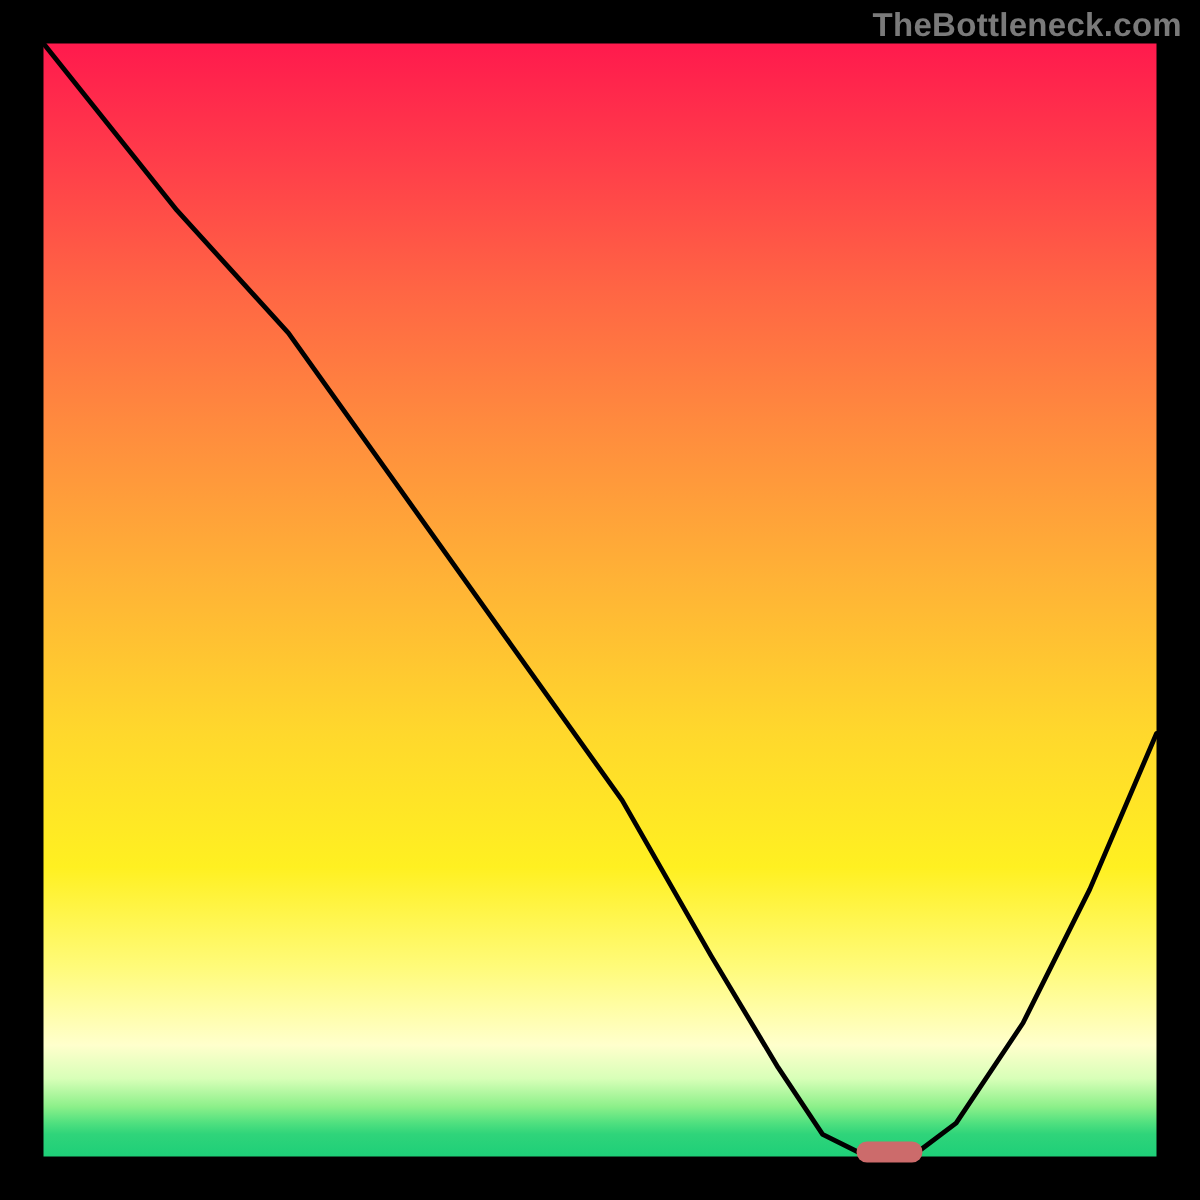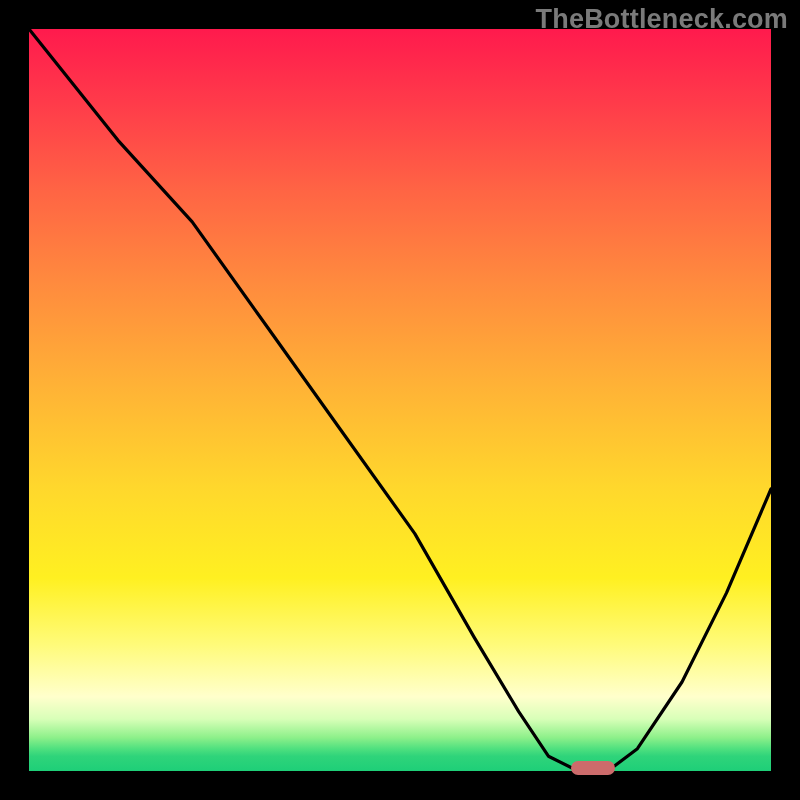--- a/index.html
+++ b/index.html
@@ -32,21 +32,21 @@
       #4fe07f 97%,
       #2fd47a 98%,
       #1ecf78 100%
     );
   }
   .watermark {
     position: absolute;
     top: 4px;
     right: 12px;
     color: #7a7a7a;
-    font-size: 27px;
+    font-size: 22px;
     font-weight: 600;
     letter-spacing: 0.2px;
     user-select: none;
   }
   svg.curve {
     position: absolute;
     left: 0;
     top: 0;
     width: 742px;
     height: 742px;

